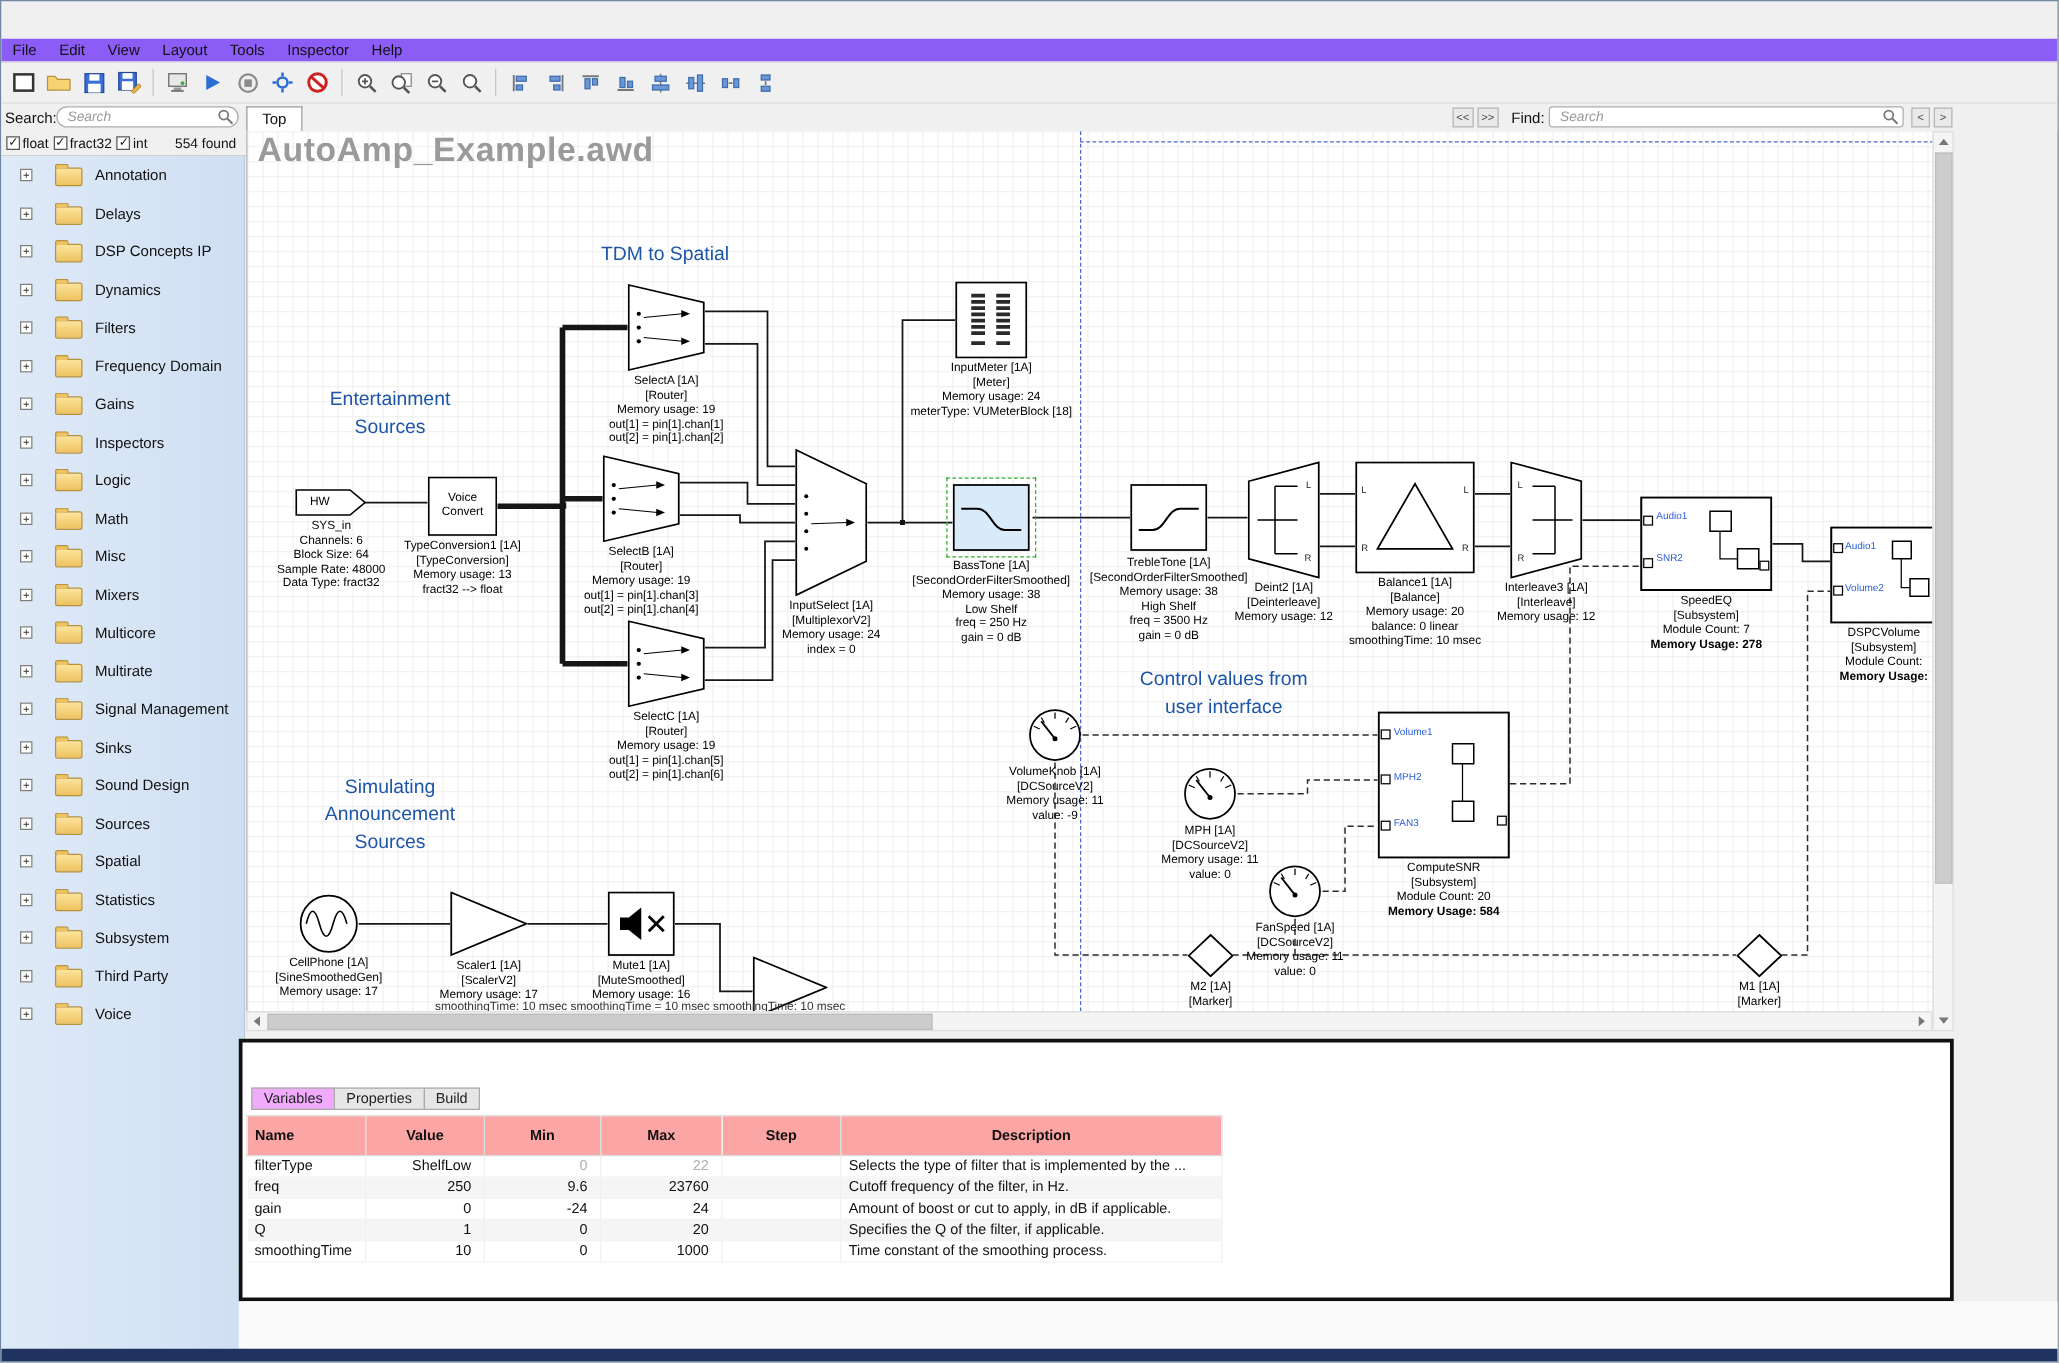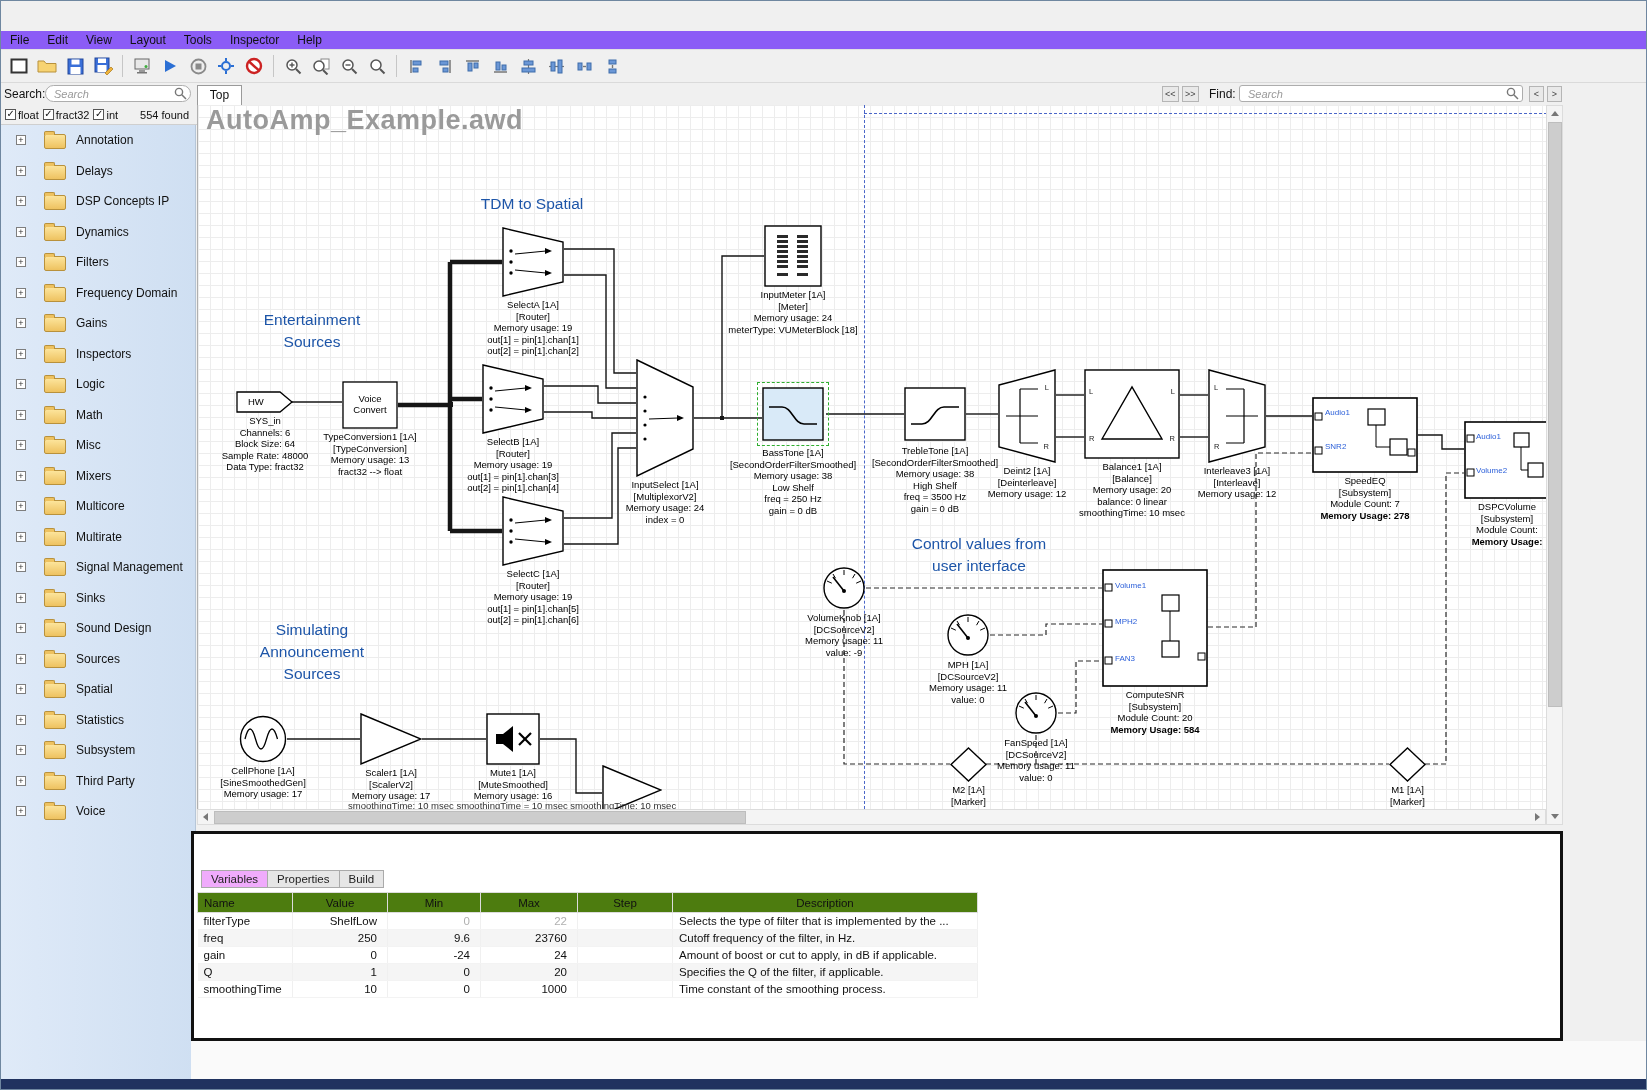--- a/index.html
+++ b/index.html
@@ -70,21 +70,21 @@
 .tri-d{width:0;height:0;border-left:4px solid transparent;border-right:4px solid transparent;border-top:5px solid #777}
 
 .props{position:absolute;left:190px;top:830px;width:1372px;height:210px;background:#fff;border:3px solid #111}
 .propshead{position:absolute;left:0;top:0;width:100%;height:26px;background:linear-gradient(#ededed,#d8d8d8);border-bottom:1px solid #bcbcbc}
 .propstitle{position:absolute;left:12px;top:7px;font-size:11px;color:#7d7d7d}
 .propsclose{position:absolute;right:7px;top:5px;width:16px;height:15px;background:#dadada;border:1px solid #9a9a9a;font-size:9px;line-height:13px;text-align:center;color:#333}
 .tabs{position:absolute;left:7px;top:36px;display:flex;font-size:11.5px}
 .tab{padding:2px 9px;border:1px solid #aaa;background:#e6e6e6;margin-right:-1px;color:#222}
 .tab.active{background:#f0abfc;position:relative;z-index:2}
 .ptable{position:absolute;left:3px;top:58px;border-collapse:collapse;table-layout:fixed;font-size:11.5px;color:#111}
-.ptable th{background:#4d7c0f;border:1px solid #dcdcdc;font-weight:normal;height:20px;text-align:center;overflow:hidden}
+.ptable th{background:#fca5a5;border:1px solid #dcdcdc;font-weight:bold;height:32px;text-align:center;overflow:hidden}
 .ptable th.tl{text-align:left;padding-left:6px}
 .ptable td{height:17px;border-right:1px solid #f0f0f0;border-bottom:1px solid #f3f3f3;overflow:hidden;white-space:nowrap}
 .ptable tbody tr:nth-child(even){background:#f5f5f5}
 .tdl{padding-left:6px;text-align:left}
 .tdr{padding-right:10px;text-align:right}
 .dim{color:#b0b0b0}
 .bottomstrip{position:absolute;left:0;top:1078px;width:100%;height:12px;background:#20325f}
 .underpanel{position:absolute;left:190px;top:1040px;width:1457px;height:38px;background:#fafafa}
 svg{display:block}
 </style>

